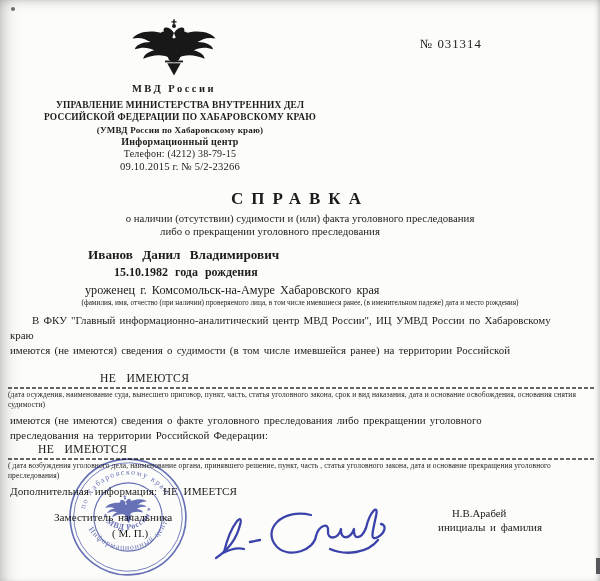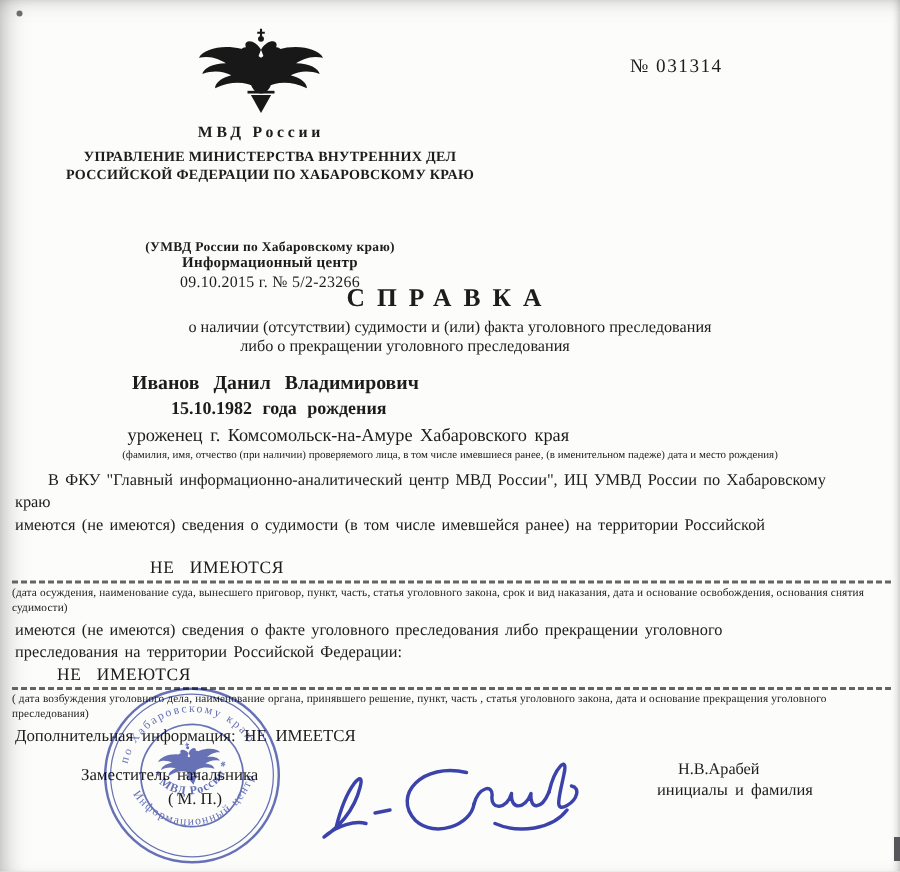--- a/index.html
+++ b/index.html
@@ -48,22 +48,23 @@
   <svg class="abs" style="left:129px; top:15px; color:#181818;" width="90" height="65" viewBox="0 0 100 70">
       <use href="#eagle-shape"></use>
     </svg>
   <div class="abs c b" style="left:104px; top:83px; width:140px; font-size:10.5px; letter-spacing:2.5px;">МВД России</div>
 
   <div class="abs" style="left:420px; top:37px; font-size:12.8px; letter-spacing:1px;">№  031314</div>
 
   <div class="abs c hdr" style="left:8px; top:99px; width:344px;">
     <div class="b" style="font-size:9.4px;">УПРАВЛЕНИЕ  МИНИСТЕРСТВА  ВНУТРЕННИХ  ДЕЛ</div>
     <div class="b" style="font-size:9.4px;">РОССИЙСКОЙ  ФЕДЕРАЦИИ  ПО ХАБАРОВСКОМУ КРАЮ</div>
-    <div class="b" style="font-size:9px;margin-top:34px;">(УМВД России по Хабаровскому краю)</div>
+    <div class="b" style="font-size:9px;">(УМВД России по Хабаровскому краю)</div>
     <div class="b" style="font-size:10px;">Информационный центр</div>
+    <div style="font-size:10px;">Телефон:  (4212)  38-79-15</div>
     <div style="font-size:10.6px; margin-top:1px;">09.10.2015 г. № 5/2-23266</div>
   </div>
 
   <div class="abs c b" style="left:0; top:189px; width:600px; font-size:17px; letter-spacing:8px;">СПРАВКА</div>
   <div class="abs c" style="left:0; top:212px; width:600px; font-size:10.8px;">о наличии  (отсутствии) судимости и (или) факта уголовного преследования</div>
   <div class="abs c" style="left:0; top:225px; width:540px; font-size:10.8px;">либо о прекращении уголовного преследования</div>
 
   <div class="abs b" style="left:88px; top:247px; font-size:13.2px; word-spacing:6px;">Иванов  Данил  Владимирович</div>
   <div class="abs b" style="left:114px; top:265px; font-size:12px; word-spacing:4px;">15.10.1982  года рождения</div>
   <div class="abs" style="left:85px; top:283px; font-size:12.2px; word-spacing:2px;">уроженец  г. Комсомольск-на-Амуре Хабаровского края</div>

